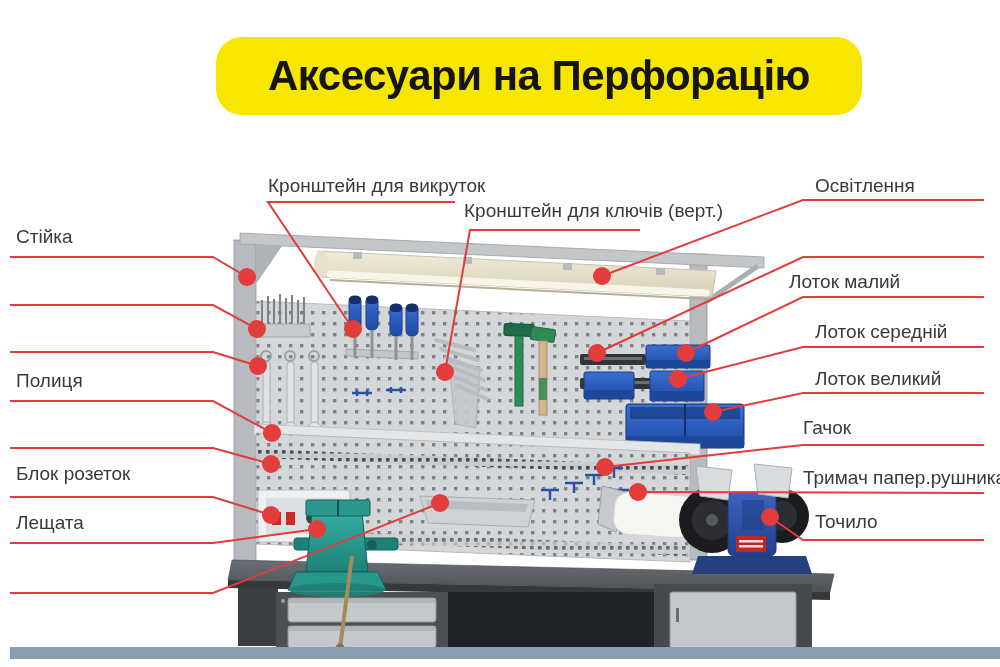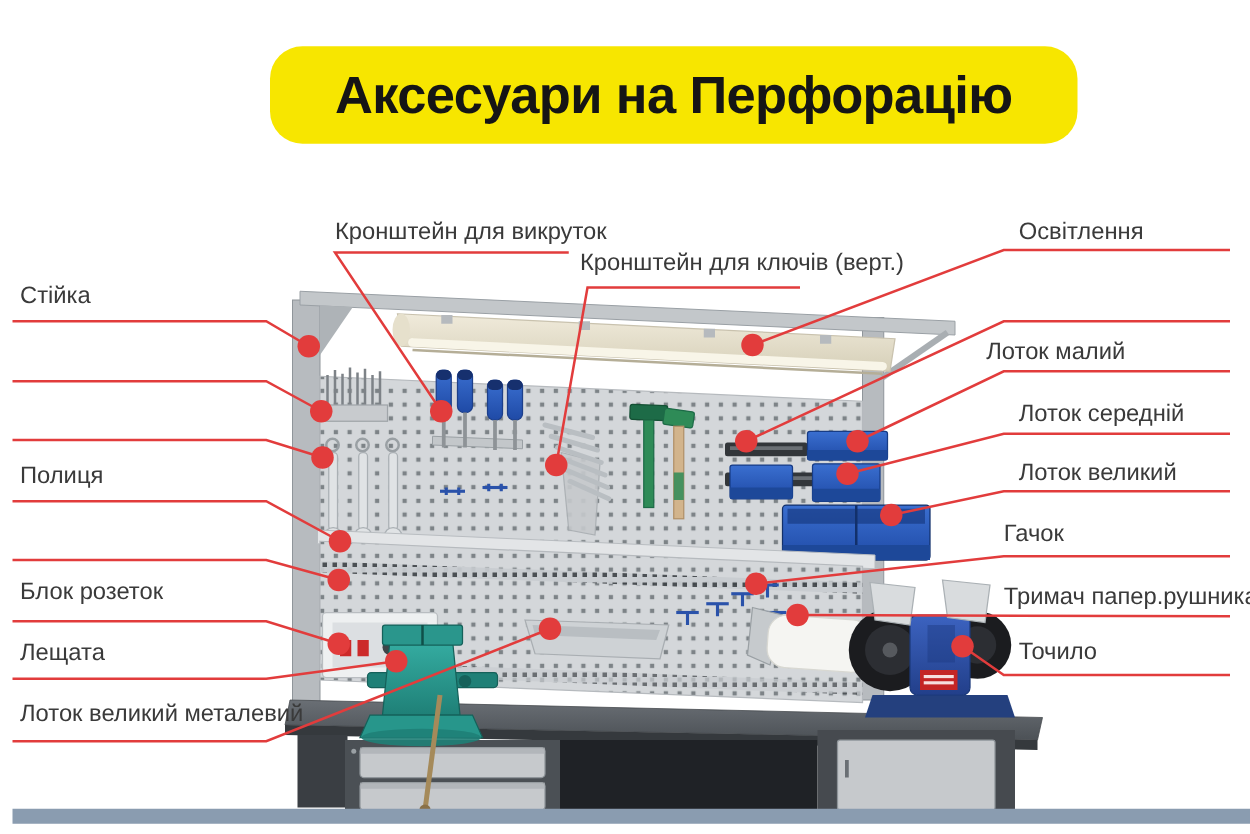--- a/index.html
+++ b/index.html
@@ -334,21 +334,20 @@
   </svg>
 
   <div class="title-banner">
     <span>Аксесуари на Перфорацію</span>
   </div>
 
   <div class="callout-label" style="left:16px;top:227px">Стійка</div>
   <div class="callout-label" style="left:16px;top:371px">Полиця</div>
   <div class="callout-label" style="left:16px;top:464px">Блок розеток</div>
   <div class="callout-label" style="left:16px;top:513px">Лещата</div>
-  <div class="callout-label" style="left:16px;top:562px">Лоток великий металевий</div>
   <div class="callout-label" style="left:268px;top:176px">Кронштейн для викруток</div>
   <div class="callout-label" style="left:464px;top:201px">Кронштейн для ключів (верт.)</div>
   <div class="callout-label" style="left:815px;top:176px">Освітлення</div>
   <div class="callout-label" style="left:789px;top:272px">Лоток малий</div>
   <div class="callout-label" style="left:815px;top:322px">Лоток середній</div>
   <div class="callout-label" style="left:815px;top:369px">Лоток великий</div>
   <div class="callout-label" style="left:803px;top:418px">Гачок</div>
   <div class="callout-label" style="left:803px;top:468px">Тримач папер.рушника</div>
   <div class="callout-label" style="left:815px;top:512px">Точило</div>
 

